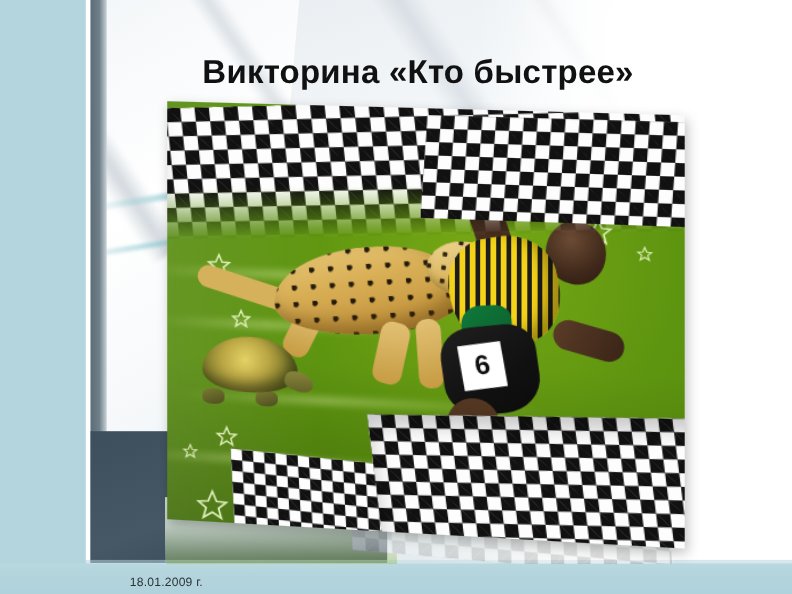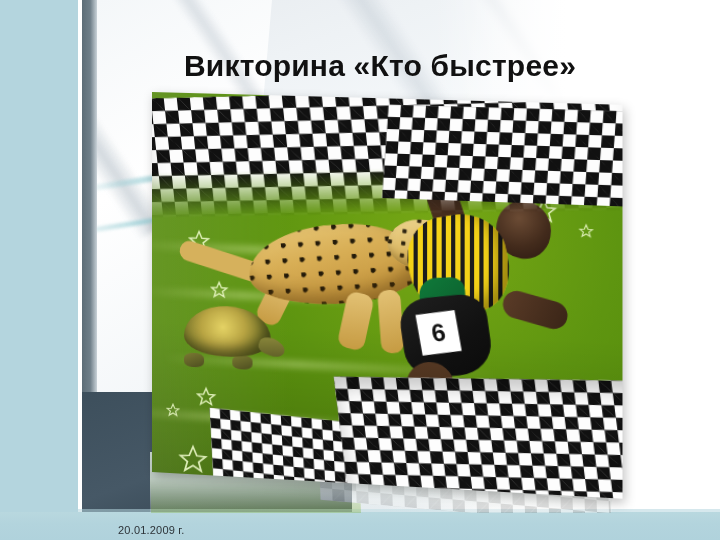--- a/index.html
+++ b/index.html
@@ -522,15 +522,15 @@
       </div>
 
       <div class="flag flag-top"></div>
       <div class="flag flag-top-2"></div>
       <div class="flag flag-bottom-2"></div>
       <div class="flag flag-bottom"></div>
 
     </div>
   </div>
 
-  <div class="footer-date">20.01.2009 г.</div>
+  <div class="footer-date">18.01.2009 г.</div>
 
 </div>
 
 </body></html>

